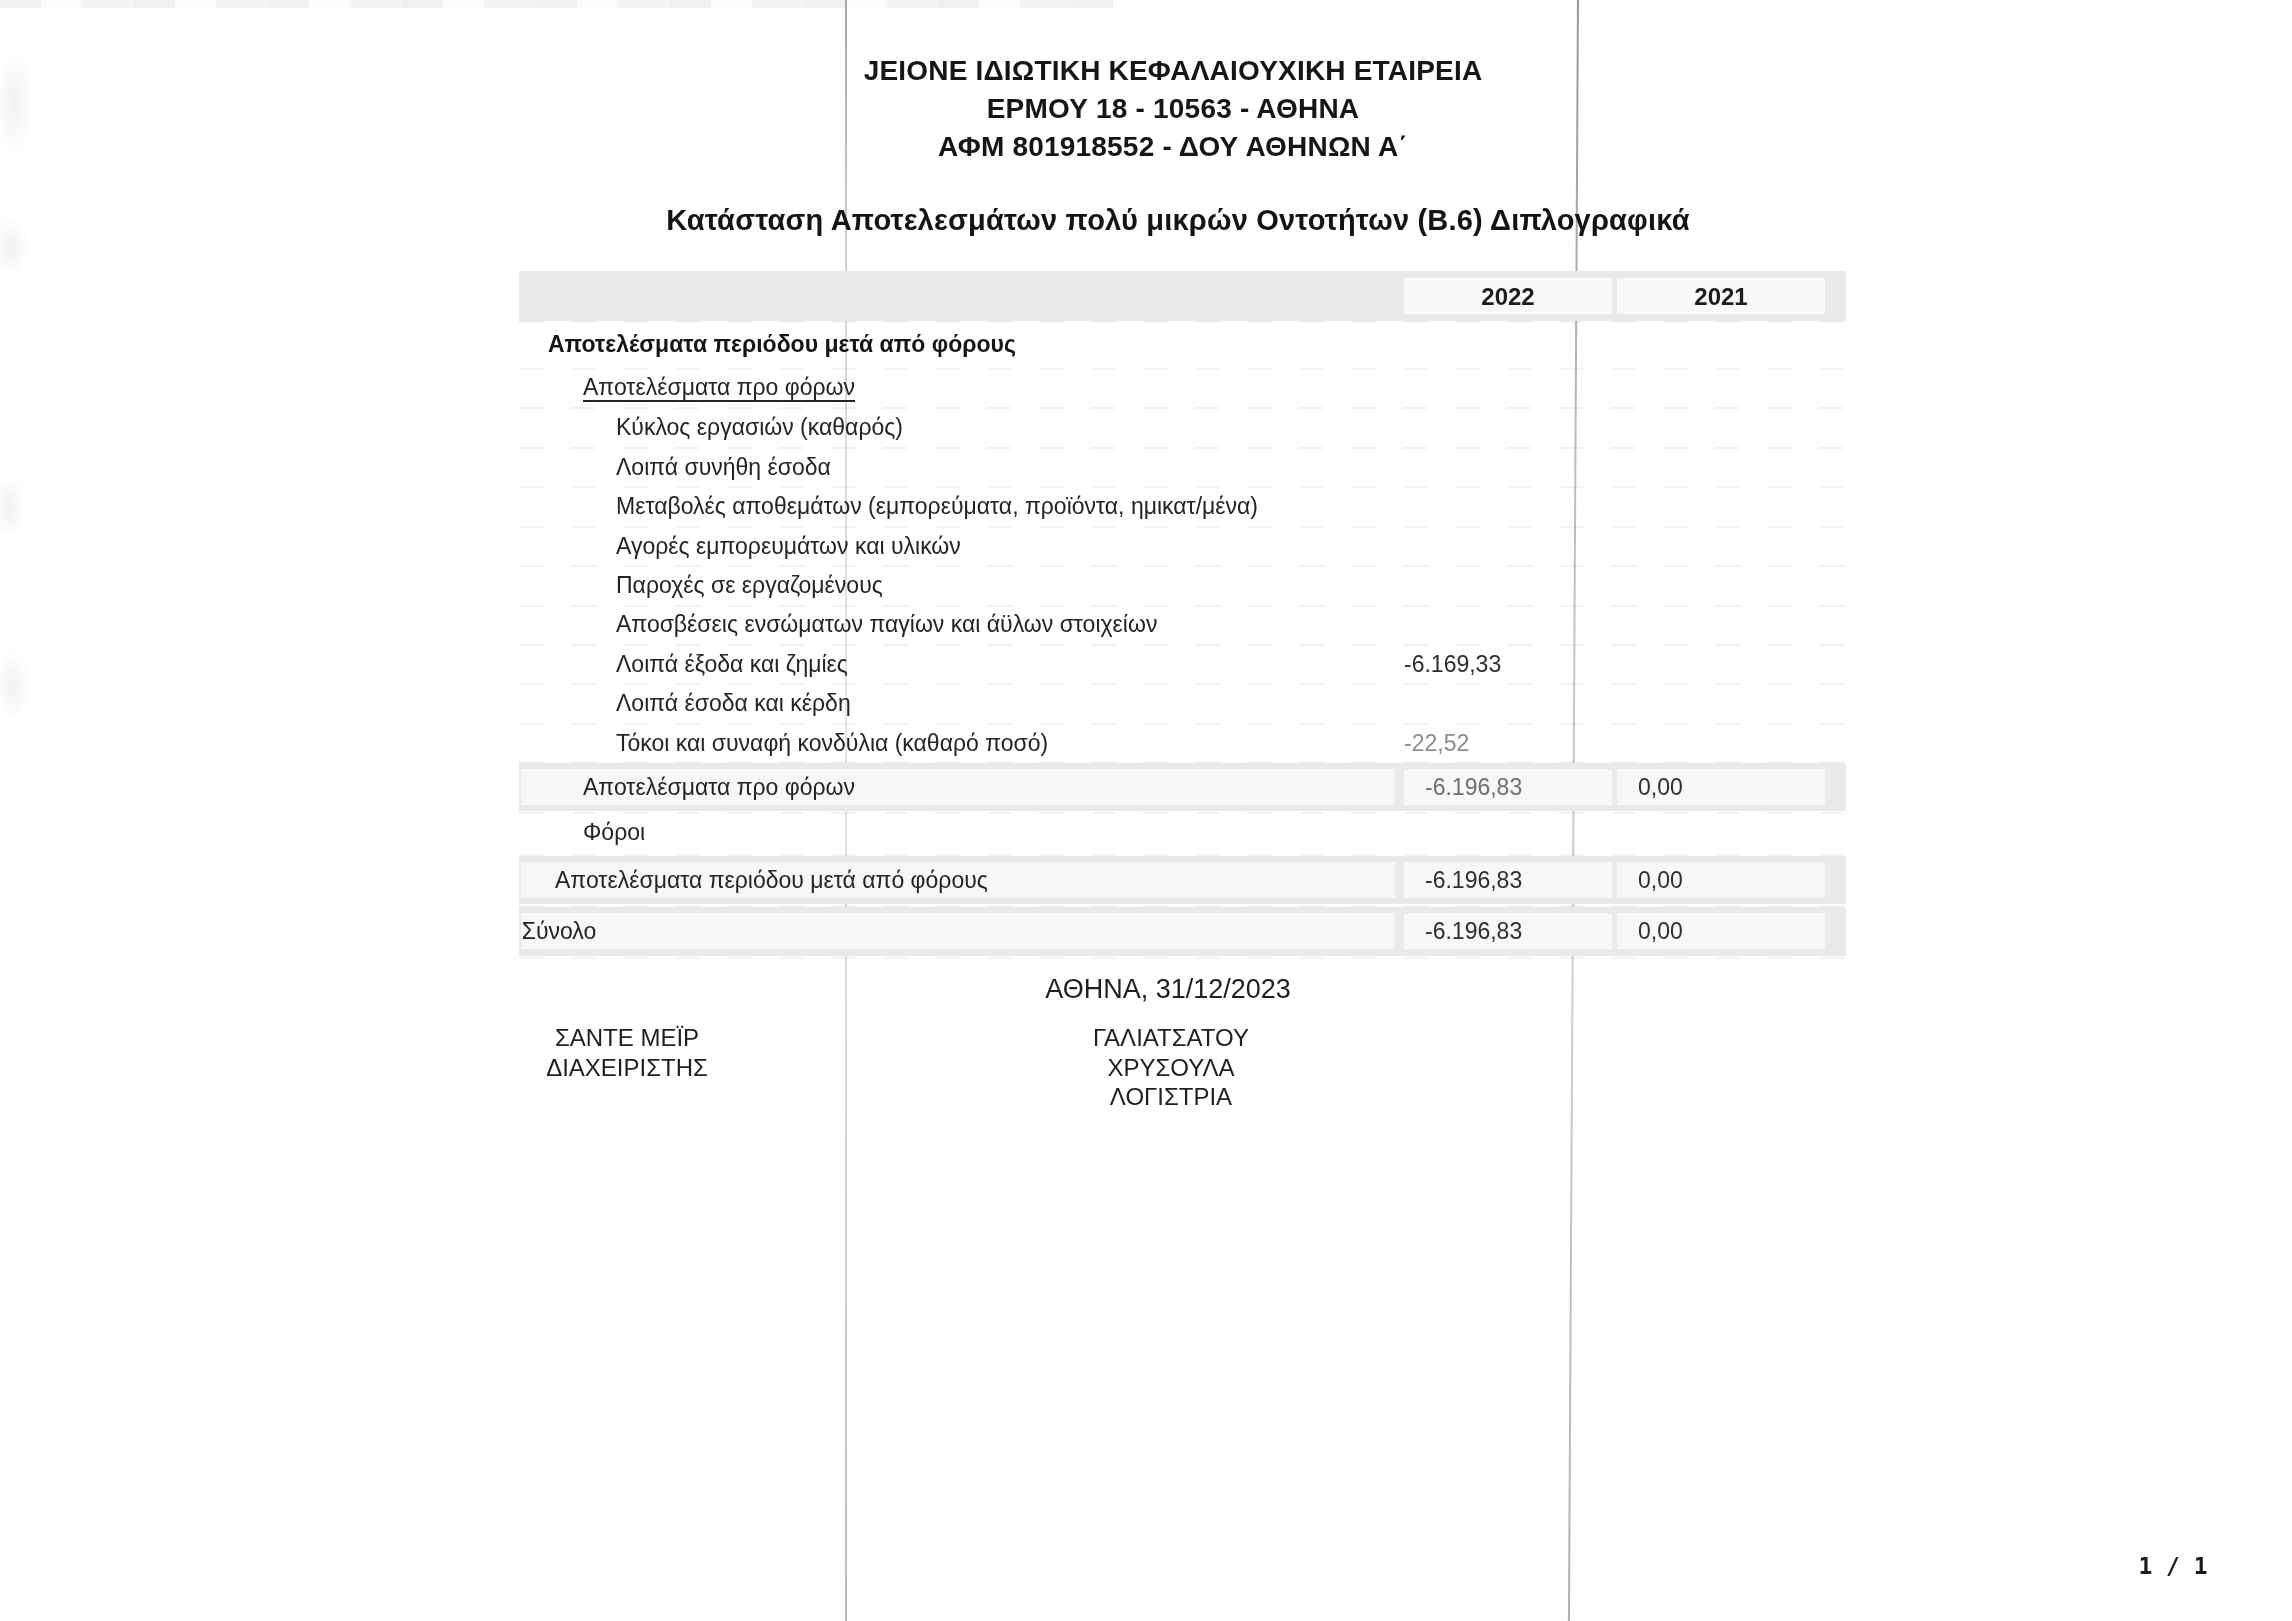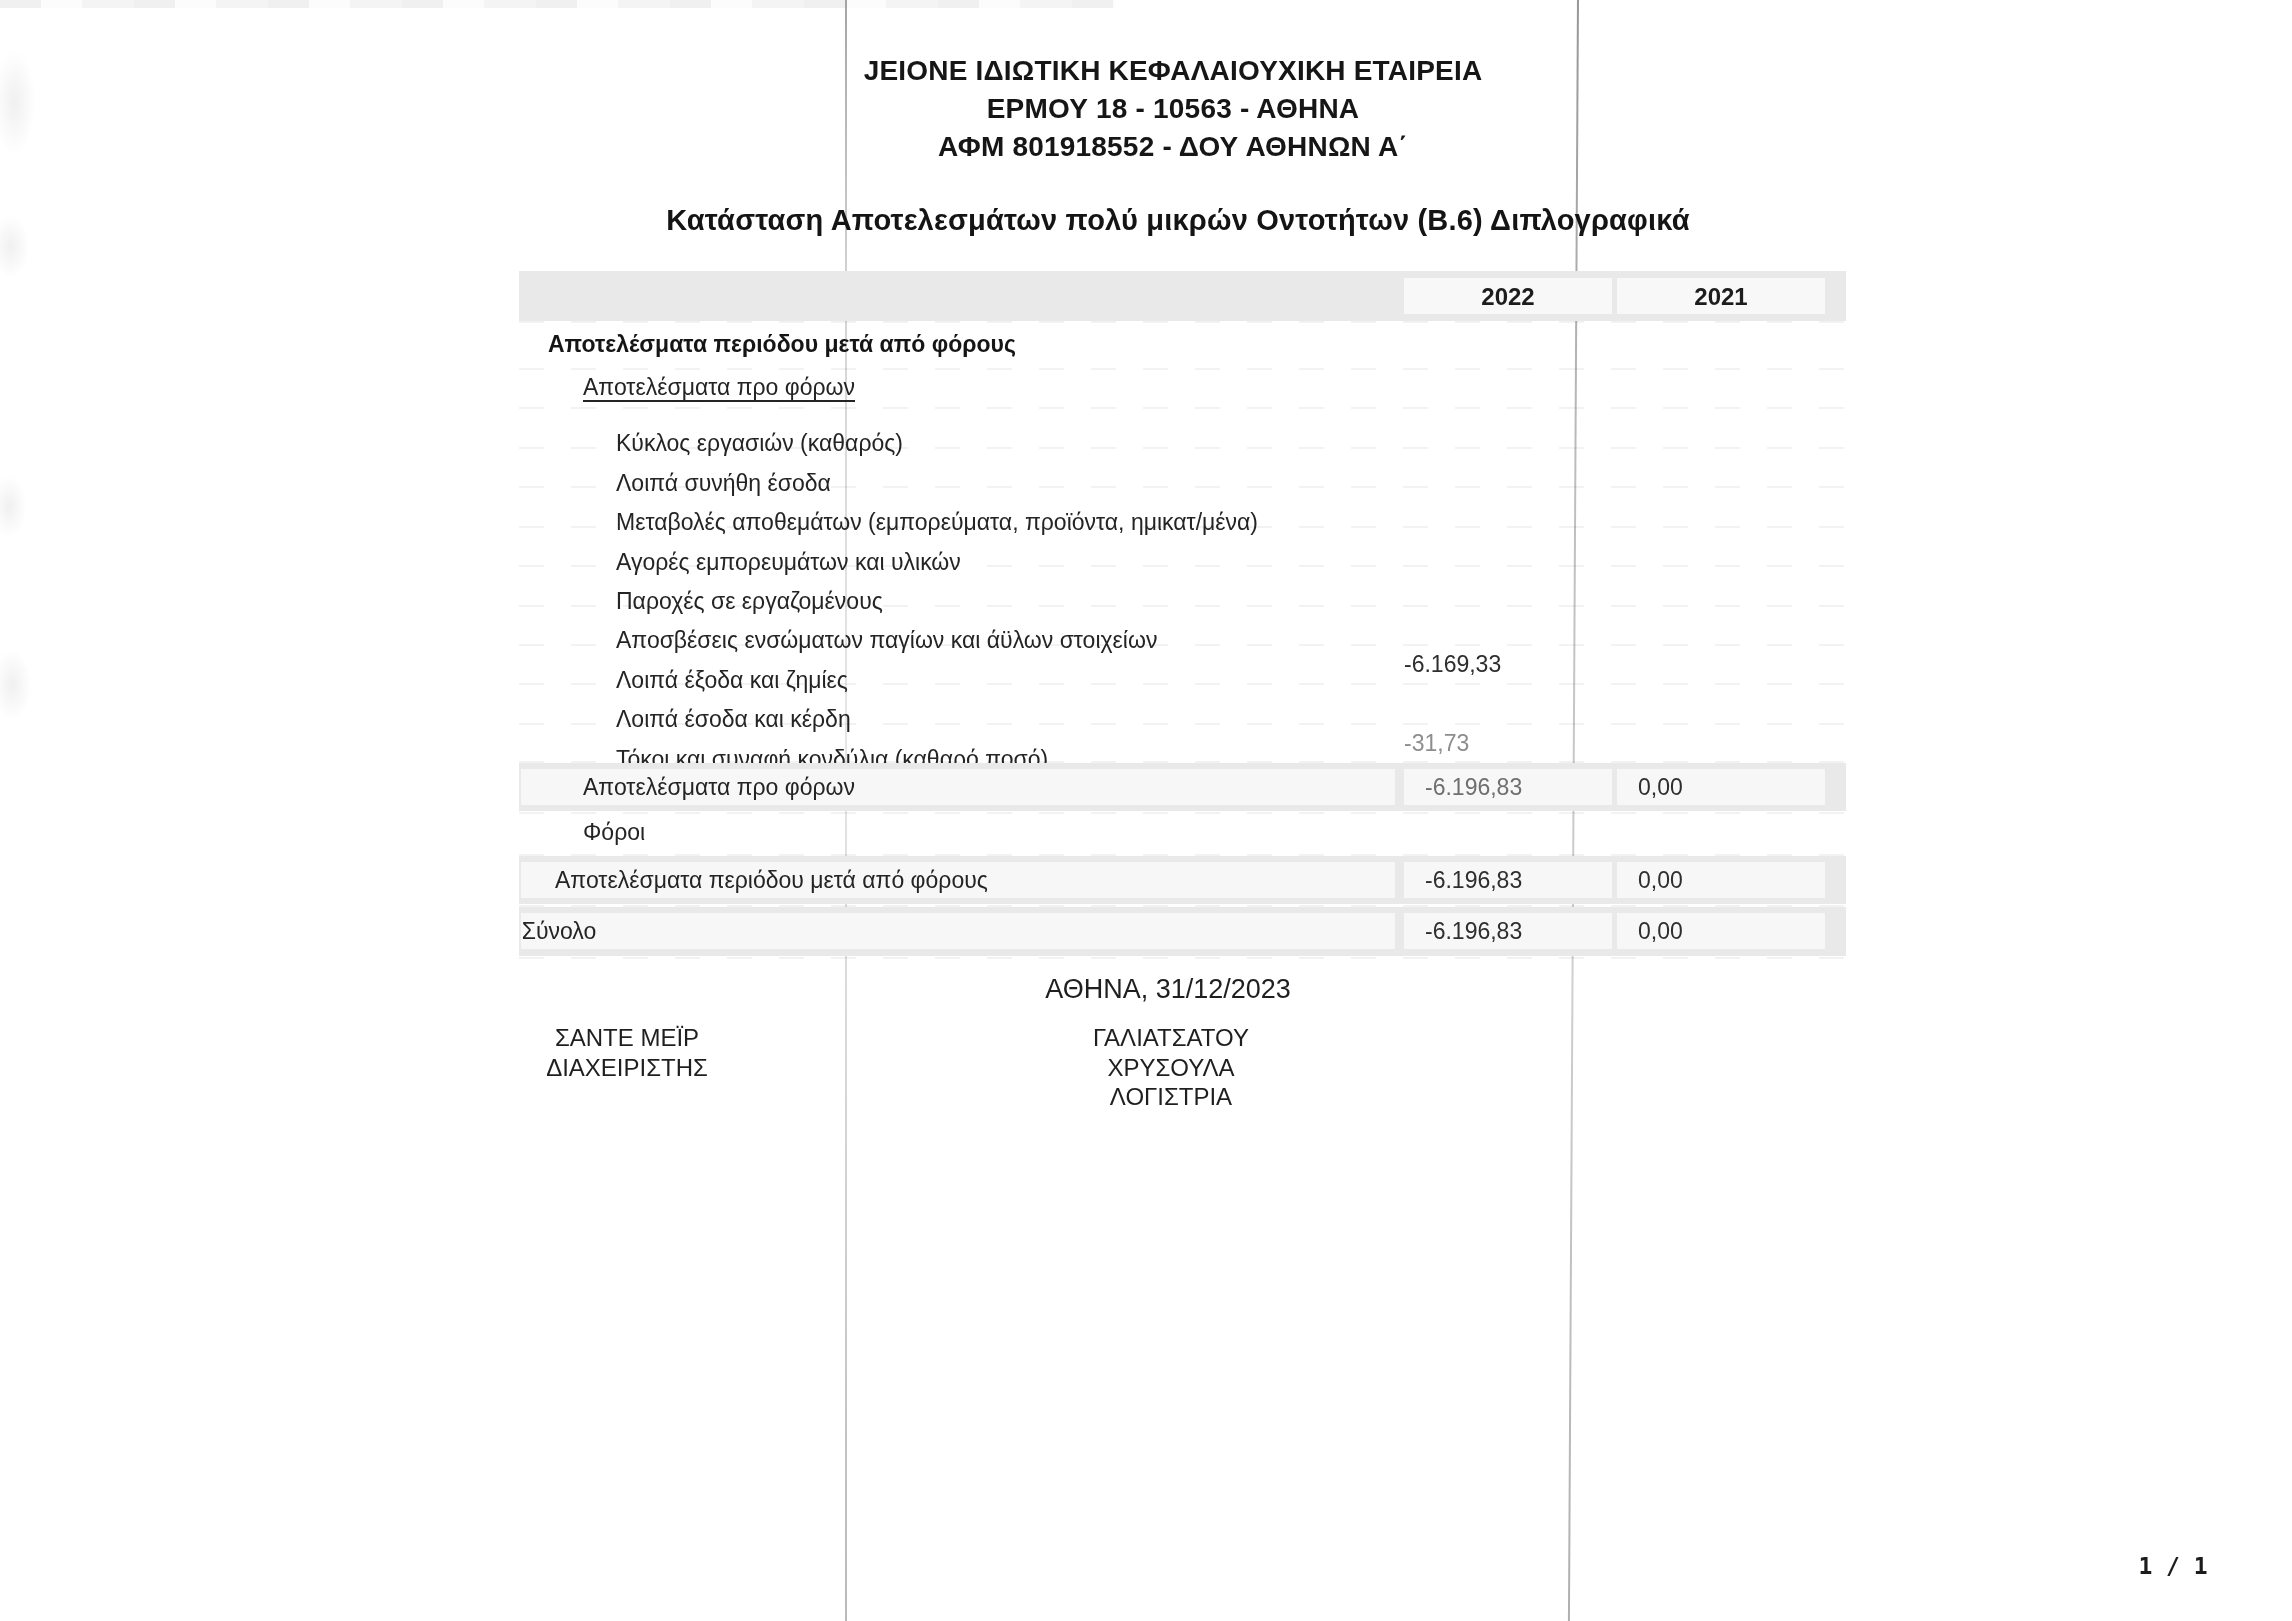--- a/index.html
+++ b/index.html
@@ -54,21 +54,21 @@
   .cell.c2021{left:1098px;width:208px;}
   .yr{position:absolute;top:283px;width:208px;text-align:center;font-size:24px;
       font-weight:600;color:#1d1d1d;}
   .yr.y2022{left:885px;}
   .yr.y2021{left:1098px;}
   .row{position:absolute;left:0;width:1327px;height:39px;line-height:39px;font-size:23px;}
   .row .lab{position:absolute;white-space:nowrap;color:#242424;}
   .lvl0 .lab{left:29px;font-weight:bold;color:#151515;}
   .lvl1 .lab{left:64px;}
   .lvl1.und .lab{text-decoration:underline;text-underline-offset:4.5px;}
-  .lvl2 .lab{left:97px;margin-top:16px;}
+  .lvl2 .lab{left:97px;}
   .val{position:absolute;top:0;white-space:nowrap;color:#2e2e2e;}
   .v22{left:885px;width:185px;}
   .v21{left:1098px;width:184px;}
   .val.muted{color:#8d8d8d;}
   .val.semi{color:#6f6f6f;}
   .band{position:absolute;left:0;width:1327px;height:48px;line-height:48px;
         background:#e9e9e9;font-size:23px;}
   .band .inner{position:absolute;top:6.3px;height:36px;background:#f7f7f7;}
   .band .ilab{left:1.8px;width:874px;}
   .band .i22{left:885px;width:208px;}
@@ -171,21 +171,21 @@
       <span class="lab">Λοιπά έξοδα και ζημίες</span>
       <span class="val v22">-6.169,33</span>
     </div>
 
     <div class="row lvl2" style="top:684px">
       <span class="lab">Λοιπά έσοδα και κέρδη</span>
     </div>
 
     <div class="row lvl2" style="top:724px">
       <span class="lab">Τόκοι και συναφή κονδύλια (καθαρό ποσό)</span>
-      <span class="val v22 muted">-31,73</span>
+      <span class="val v22 muted">-22,52</span>
     </div>
 
     <div class="band" style="top:763px">
       <div class="inner ilab"></div>
       <div class="inner i22"></div>
       <div class="inner i21"></div>
       <span class="lab" style="left:64px">Αποτελέσματα προ φόρων</span>
       <span class="val v22 semi">-6.196,83</span>
       <span class="val v21">0,00</span>
     </div>

